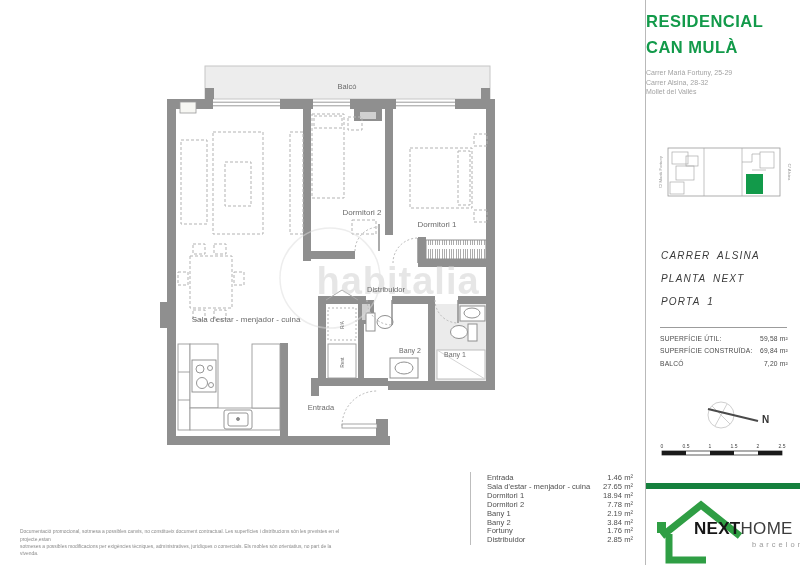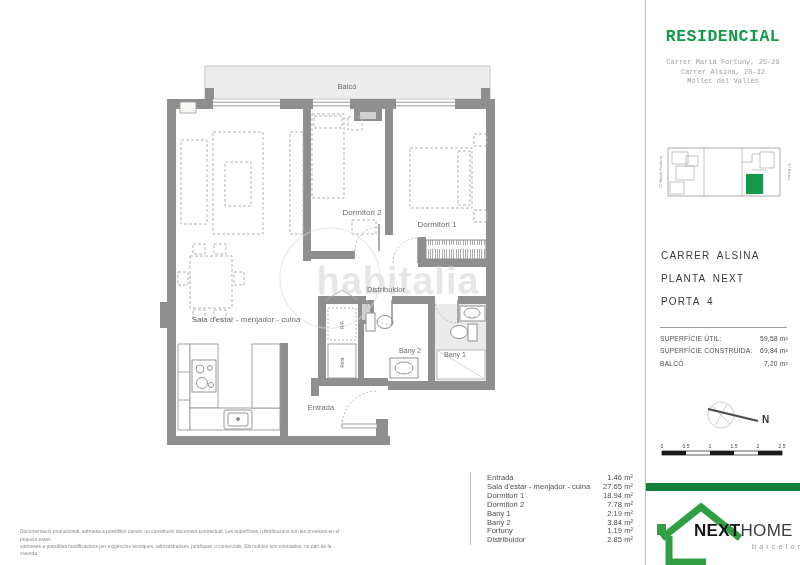--- a/index.html
+++ b/index.html
@@ -1,40 +1,40 @@
 <!DOCTYPE html>
 <html><head>
 <meta charset="utf-8">
 <style>
   html,body{margin:0;padding:0;background:#fff;}
   .page{position:relative;width:800px;height:565px;background:#fff;overflow:hidden;
         font-family:"Liberation Sans", sans-serif;}
   .abs{position:absolute;}
   
   .panel-divider{position:absolute;left:645px;top:0;width:1px;height:565px;background:#b9b9b9;}
-  .brand{position:absolute;left:646px;top:24px;width:154px;text-align:center;font-family:Liberation Mono, monospace;}
+  .brand{position:absolute;left:646px;top:8px;width:154px;text-align:left;}
   .brand-line{font-size:16.5px;font-weight:bold;color:#129a4a;letter-spacing:.5px;line-height:26px;}
   .brand-address{margin-top:8px;font-size:7px;line-height:9.5px;color:#a3a3a3;}
   .unit-info{position:absolute;left:661px;top:250px;width:130px;color:#3b3b3b;
-             font-size:10px;letter-spacing:1.2px;word-spacing:3px;}
+             font-size:10px;letter-spacing:1.2px;word-spacing:3px;font-style:italic;}
   .unit-info div{margin-bottom:12px;}
   .rule{position:absolute;left:660px;top:327px;width:127px;height:1px;background:#9c9c9c;}
   .surfaces{position:absolute;left:660px;top:333px;width:128px;font-size:6.7px;color:#4a4a4a;}
   .surf-row{display:flex;justify-content:space-between;line-height:12.3px;letter-spacing:.2px;}
   
   .areas{position:absolute;left:470px;top:472px;width:176px;border-left:1px solid #bdbdbd;
          padding:2px 0 0 16px;box-sizing:border-box;}
   .area-row{display:flex;justify-content:space-between;width:146px;font-size:7.6px;
             line-height:8.9px;color:#4f4f4f;}
   
   .disclaimer{position:absolute;left:20px;top:528px;width:470px;transform:scale(.70);
               transform-origin:0 0;font-size:7px;line-height:10.5px;color:#8a8a8a;}
   
   .logo-box{position:absolute;left:646px;top:483px;width:154px;height:82px;
-            border-top:8px solid #15803d;box-sizing:border-box;}
+            border-top:6px solid #15803d;box-sizing:border-box;}
   .logo-line{position:absolute;left:48px;top:30px;font-size:17px;white-space:nowrap;}
   .logo-next{font-weight:bold;color:#161616;letter-spacing:.3px;}
   .logo-home{font-weight:400;color:#3c3c3c;letter-spacing:.3px;}
   .logo-city{position:absolute;left:58px;top:51px;font-size:7.5px;letter-spacing:3px;color:#9b9b9b;padding-left:48px;}
   svg text{font-family:"Liberation Sans", sans-serif;}
 </style>
 </head>
 <body>
 
 <div class="page">
@@ -198,20 +198,21 @@
       <text x="321" y="410" font-size="7.5" text-anchor="middle">Entrada</text>
       <text transform="translate(344,325) rotate(-90)" font-size="4.5" text-anchor="middle">R/A</text>
       <text transform="translate(344,362) rotate(-90)" font-size="4.5" text-anchor="middle">Rent.</text>
     </g>
   </svg>
 
   <div class="panel-divider"></div>
 
   <div class="brand">
     <div class="brand-line">RESIDENCIAL</div>
+    <div class="brand-line">CAN MULÀ</div>
     <div class="brand-address">
       <div>Carrer Marià Fortuny, 25-29</div>
       <div>Carrer Alsina, 28-32</div>
       <div>Mollet del Vallès</div>
     </div>
   </div>
 
   <svg class="abs" style="left:656px;top:142px" width="140" height="62" viewBox="0 0 140 62">
     <rect x="12" y="6" width="112" height="48" fill="none" stroke="#9a9a9a" stroke-width="0.8"></rect>
     <g fill="none" stroke="#ababab" stroke-width="0.7">
@@ -226,21 +227,21 @@
       <path d="M96 28 L110 28"></path>
     </g>
     <rect x="90" y="32" width="17" height="20" fill="#129a4a"></rect>
     <text transform="translate(6,30) rotate(-90)" font-size="4.3" fill="#9a9a9a" text-anchor="middle">C/ Marià Fortuny</text>
     <text transform="translate(132,30) rotate(90)" font-size="4.3" fill="#9a9a9a" text-anchor="middle">C/ Alsina</text>
   </svg>
 
   <div class="unit-info">
     <div>CARRER ALSINA</div>
     <div>PLANTA NEXT</div>
-    <div>PORTA 4</div>
+    <div>PORTA 1</div>
   </div>
 
   <div class="rule"></div>
 
   <div class="surfaces">
     <div class="surf-row">
       <span>SUPERFÍCIE ÚTIL:</span>
       <span>59,58 m²</span>
     </div>
     <div class="surf-row">
@@ -308,21 +309,21 @@
     <div class="area-row">
       <span>Bany 1</span>
       <span>2.19 m²</span>
     </div>
     <div class="area-row">
       <span>Bany 2</span>
       <span>3.84 m²</span>
     </div>
     <div class="area-row">
       <span>Fortuny</span>
-      <span>1.19 m²</span>
+      <span>1.76 m²</span>
     </div>
     <div class="area-row">
       <span>Distribuidor</span>
       <span>2.85 m²</span>
     </div>
   </div>
 
   <div class="disclaimer">
     <div>Documentació promocional, sotmesa a possibles canvis, no constitueix document contractual. Les superfícies i distribucions són les previstes en el projecte,estan</div>
     <div>sotmeses a possibles modificacions per exigències tècniques, administratives, jurídiques o comercials.  Els mobles són orientatius, no part de la vivenda.</div>

